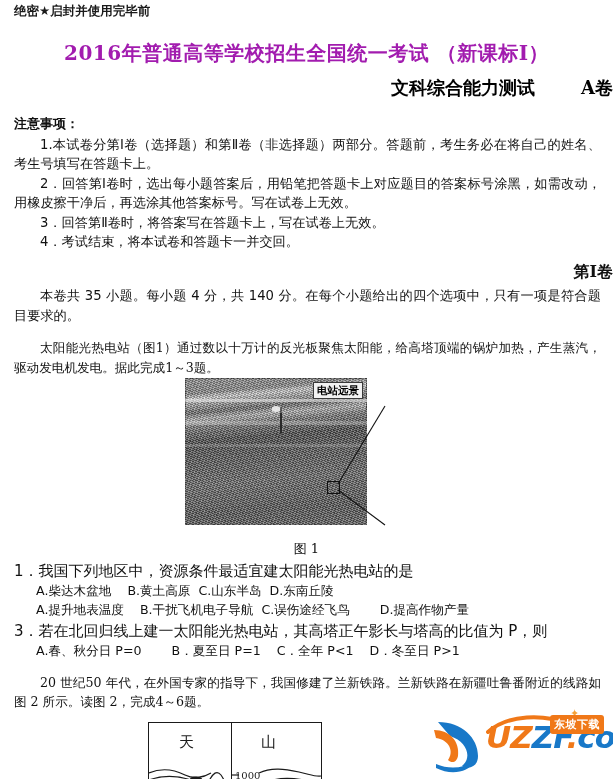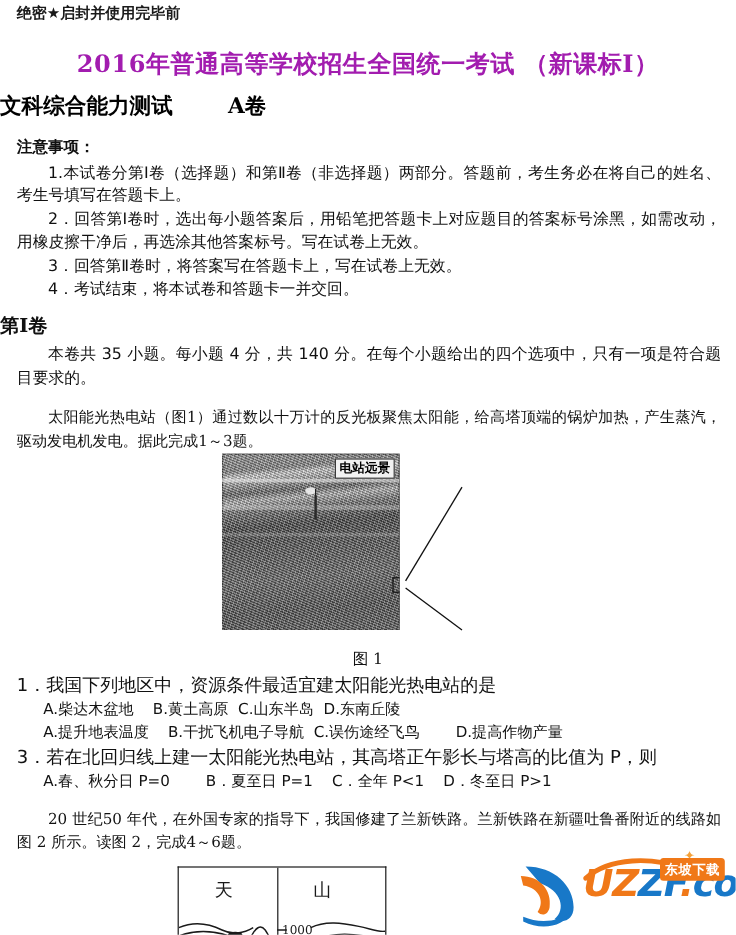--- a/index.html
+++ b/index.html
@@ -47,21 +47,21 @@
     font-weight: 700;
     letter-spacing: 0.5px;
     color: #a21caf;
     white-space: nowrap;
   }
   .title-2 {
     position: absolute;
     left: 0;
     right: 0;
     top: 76px;
-    text-align: left;
+    text-align: right;
     font-family: "DejaVu Serif", "Liberation Serif", serif;
     font-size: 18px;
     font-weight: 700;
     color: #000;
     white-space: nowrap;
   }
   .title-2 .gap { display: inline-block; width: 46px; }
 
   
   .notice {
@@ -82,21 +82,21 @@
     text-indent: 26px;
     text-align: justify;
     margin: 0;
   }
 
   
   .sec-head {
     position: absolute;
     left: 0; right: 0;
     top: 262px;
-    text-align: left;
+    text-align: right;
     font-family: "DejaVu Serif", "Liberation Serif", serif;
     font-size: 16px;
     font-weight: 700;
   }
   .sec-intro {
     position: absolute;
     left: 14px; right: 12px;
     top: 286px;
     font-size: 13.2px;
     line-height: 1.48;
@@ -120,21 +120,21 @@
   .fig1 {
     position: absolute;
     left: 185px;
     top: 378px;
     width: 356px;
     height: 158px;
   }
   .photo-left {
     position: absolute;
     left: 0; top: 0;
-    width: 148px; height: 147px;
+    width: 182px; height: 147px;
     background-color: #6d6d6d;
     background-image:
       linear-gradient(175deg, #9a9a9a 0%, #8e8e8e 10%, #d7d7d7 13%, #a8a8a8 17%,
                       #6e6e6e 22%, #bdbdbd 26%, #7f7f7f 31%, #4f4f4f 40%,
                       #5e5e5e 52%, #6f6f6f 68%, #5a5a5a 85%, #656565 100%);
     overflow: hidden;
     box-shadow: inset 0 0 0 1px #555;
   }
   .photo-left::before {
     

